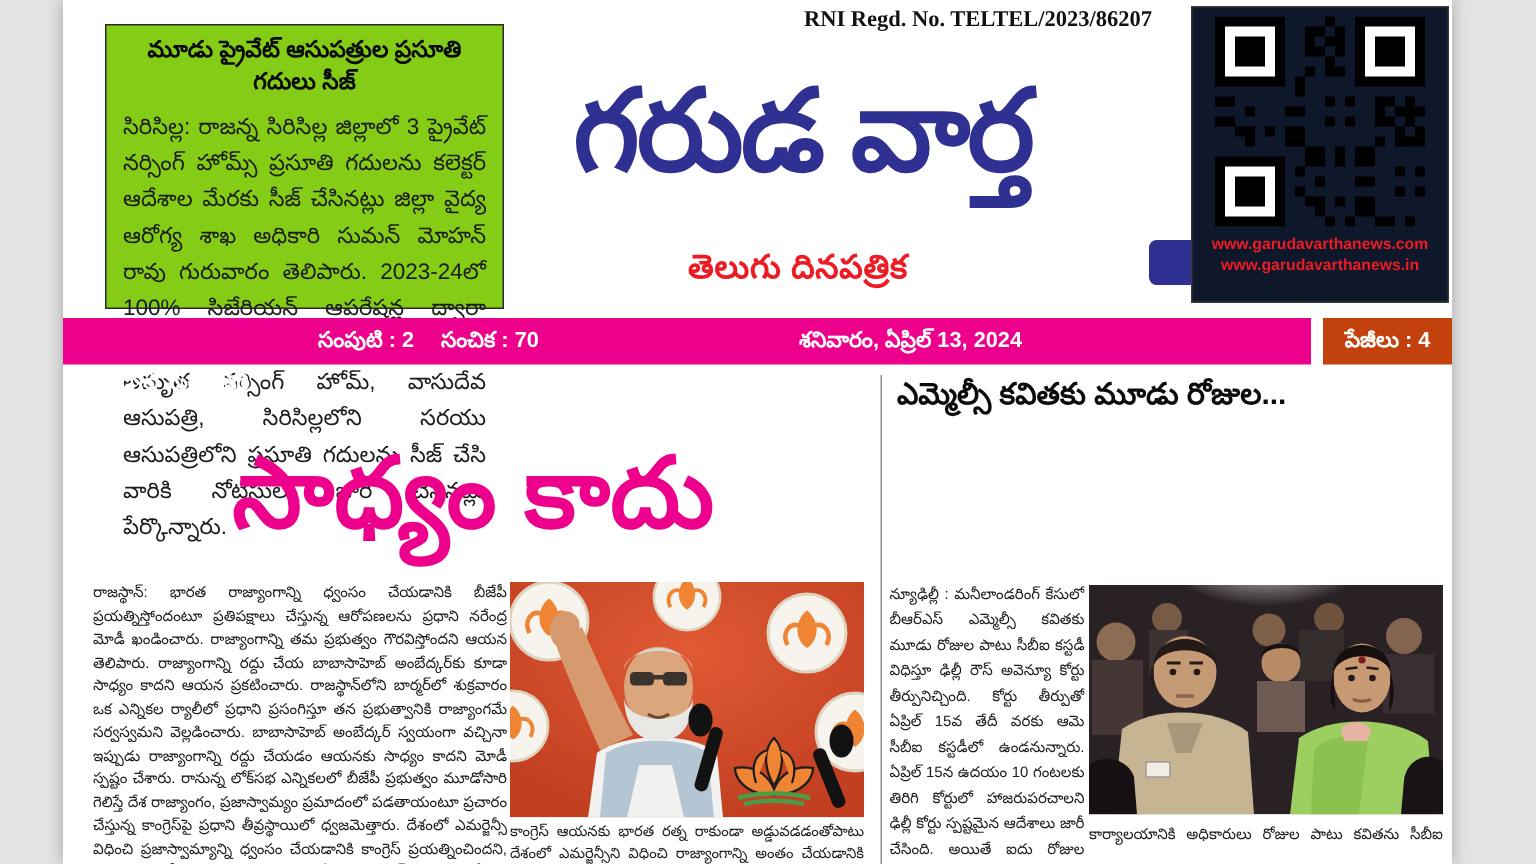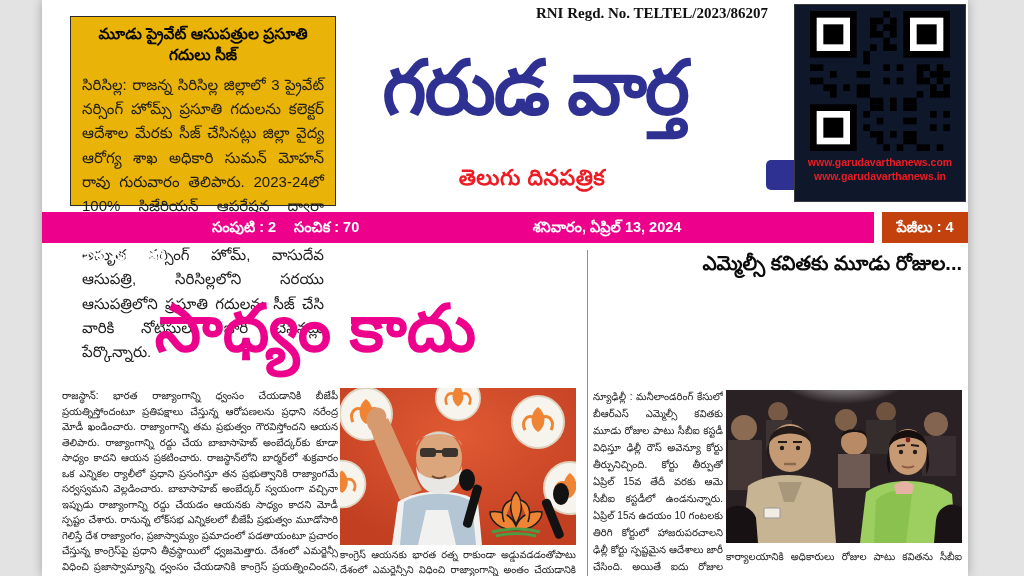--- a/index.html
+++ b/index.html
@@ -6,21 +6,21 @@
   html,body { width:1024px; height:576px; overflow:hidden; }
   body { background:#e3e3e3; font-family:"Liberation Sans", sans-serif; position:relative; }
   .page {
     position:absolute; left:42px; top:0; width:926px; height:576px;
     background:#ffffff; overflow:hidden;
     box-shadow:0 0 10px rgba(0,0,0,.28);
   }
   
   .seize-box {
     position:absolute; left:28px; top:16px; width:266px; height:190px;
-    border:1.5px solid #2a2a2a; padding:7px 11px 0; background:#eab308;
+    border:1.5px solid #2a2a2a; padding:7px 11px 0; background:#84cc16;
   }
   .seize-head { font-size:15.5px; font-weight:bold; color:#090909; text-align:center; line-height:1.35; }
   .seize-body { margin-top:7px; font-size:15px; color:#1c1c1c; text-align:justify; line-height:1.62; }
   
   .rni { position:absolute; left:460px; top:5px; width:300px; text-align:center;
          font-family:"Liberation Serif", serif; font-weight:bold; font-size:15px; color:#111; }
   .masthead-title {
     position:absolute; left:248px; top:18px; width:490px; height:142px;
     text-align:center; font-size:76px; font-weight:800; color:#2e3192;
     line-height:140px; white-space:nowrap; letter-spacing:-2px;
@@ -46,21 +46,21 @@
   .d-issue   { position:absolute; left:252px; }
   .d-date    { position:absolute; left:455px; width:220px; text-align:center; }
   .pagesbox  { position:absolute; left:840px; top:212px; width:86px; height:31px;
     background:#c2410c; text-align:center; }
   
   .v-divider { position:absolute; left:545px; top:250px; width:1px; height:326px; background:#8f8f8f; }
   .lead-kicker { position:absolute; left:18px; top:252px; width:515px; text-align:center;
     font-size:20px; font-weight:bold; color:#0c0c0c; }
   .lead-headline { position:absolute; left:6px; top:276px; width:535px; height:108px;
     text-align:center; font-size:66px; font-weight:800; color:#ec008c; line-height:104px; white-space:nowrap; }
-  .cbi-kicker { position:absolute; left:556px; top:252px; width:364px; text-align:right;
+  .cbi-kicker { position:absolute; left:556px; top:252px; width:364px; text-align:left;
     font-size:20px; font-weight:bold; color:#0c0c0c; }
   .cbi-headline { position:absolute; left:552px; top:274px; width:372px; height:110px;
     text-align:center; font-size:56px; font-weight:800; color:#3a67ad; line-height:106px; white-space:nowrap;
     text-shadow:1px 1px 0 #2f578f; }
   
   .lead-body { position:absolute; left:20px; top:388px; width:276px; height:188px;
     font-size:10px; color:#1a1a1a; text-align:justify; line-height:1.55; overflow:hidden; }
   .lead-cont { position:absolute; left:298px; top:548px; width:236px; height:28px;
     font-size:9.8px; color:#1a1a1a; text-align:justify; line-height:1.5; overflow:hidden; }
   .cbi-body { position:absolute; left:551px; top:388px; width:130px; height:188px;

